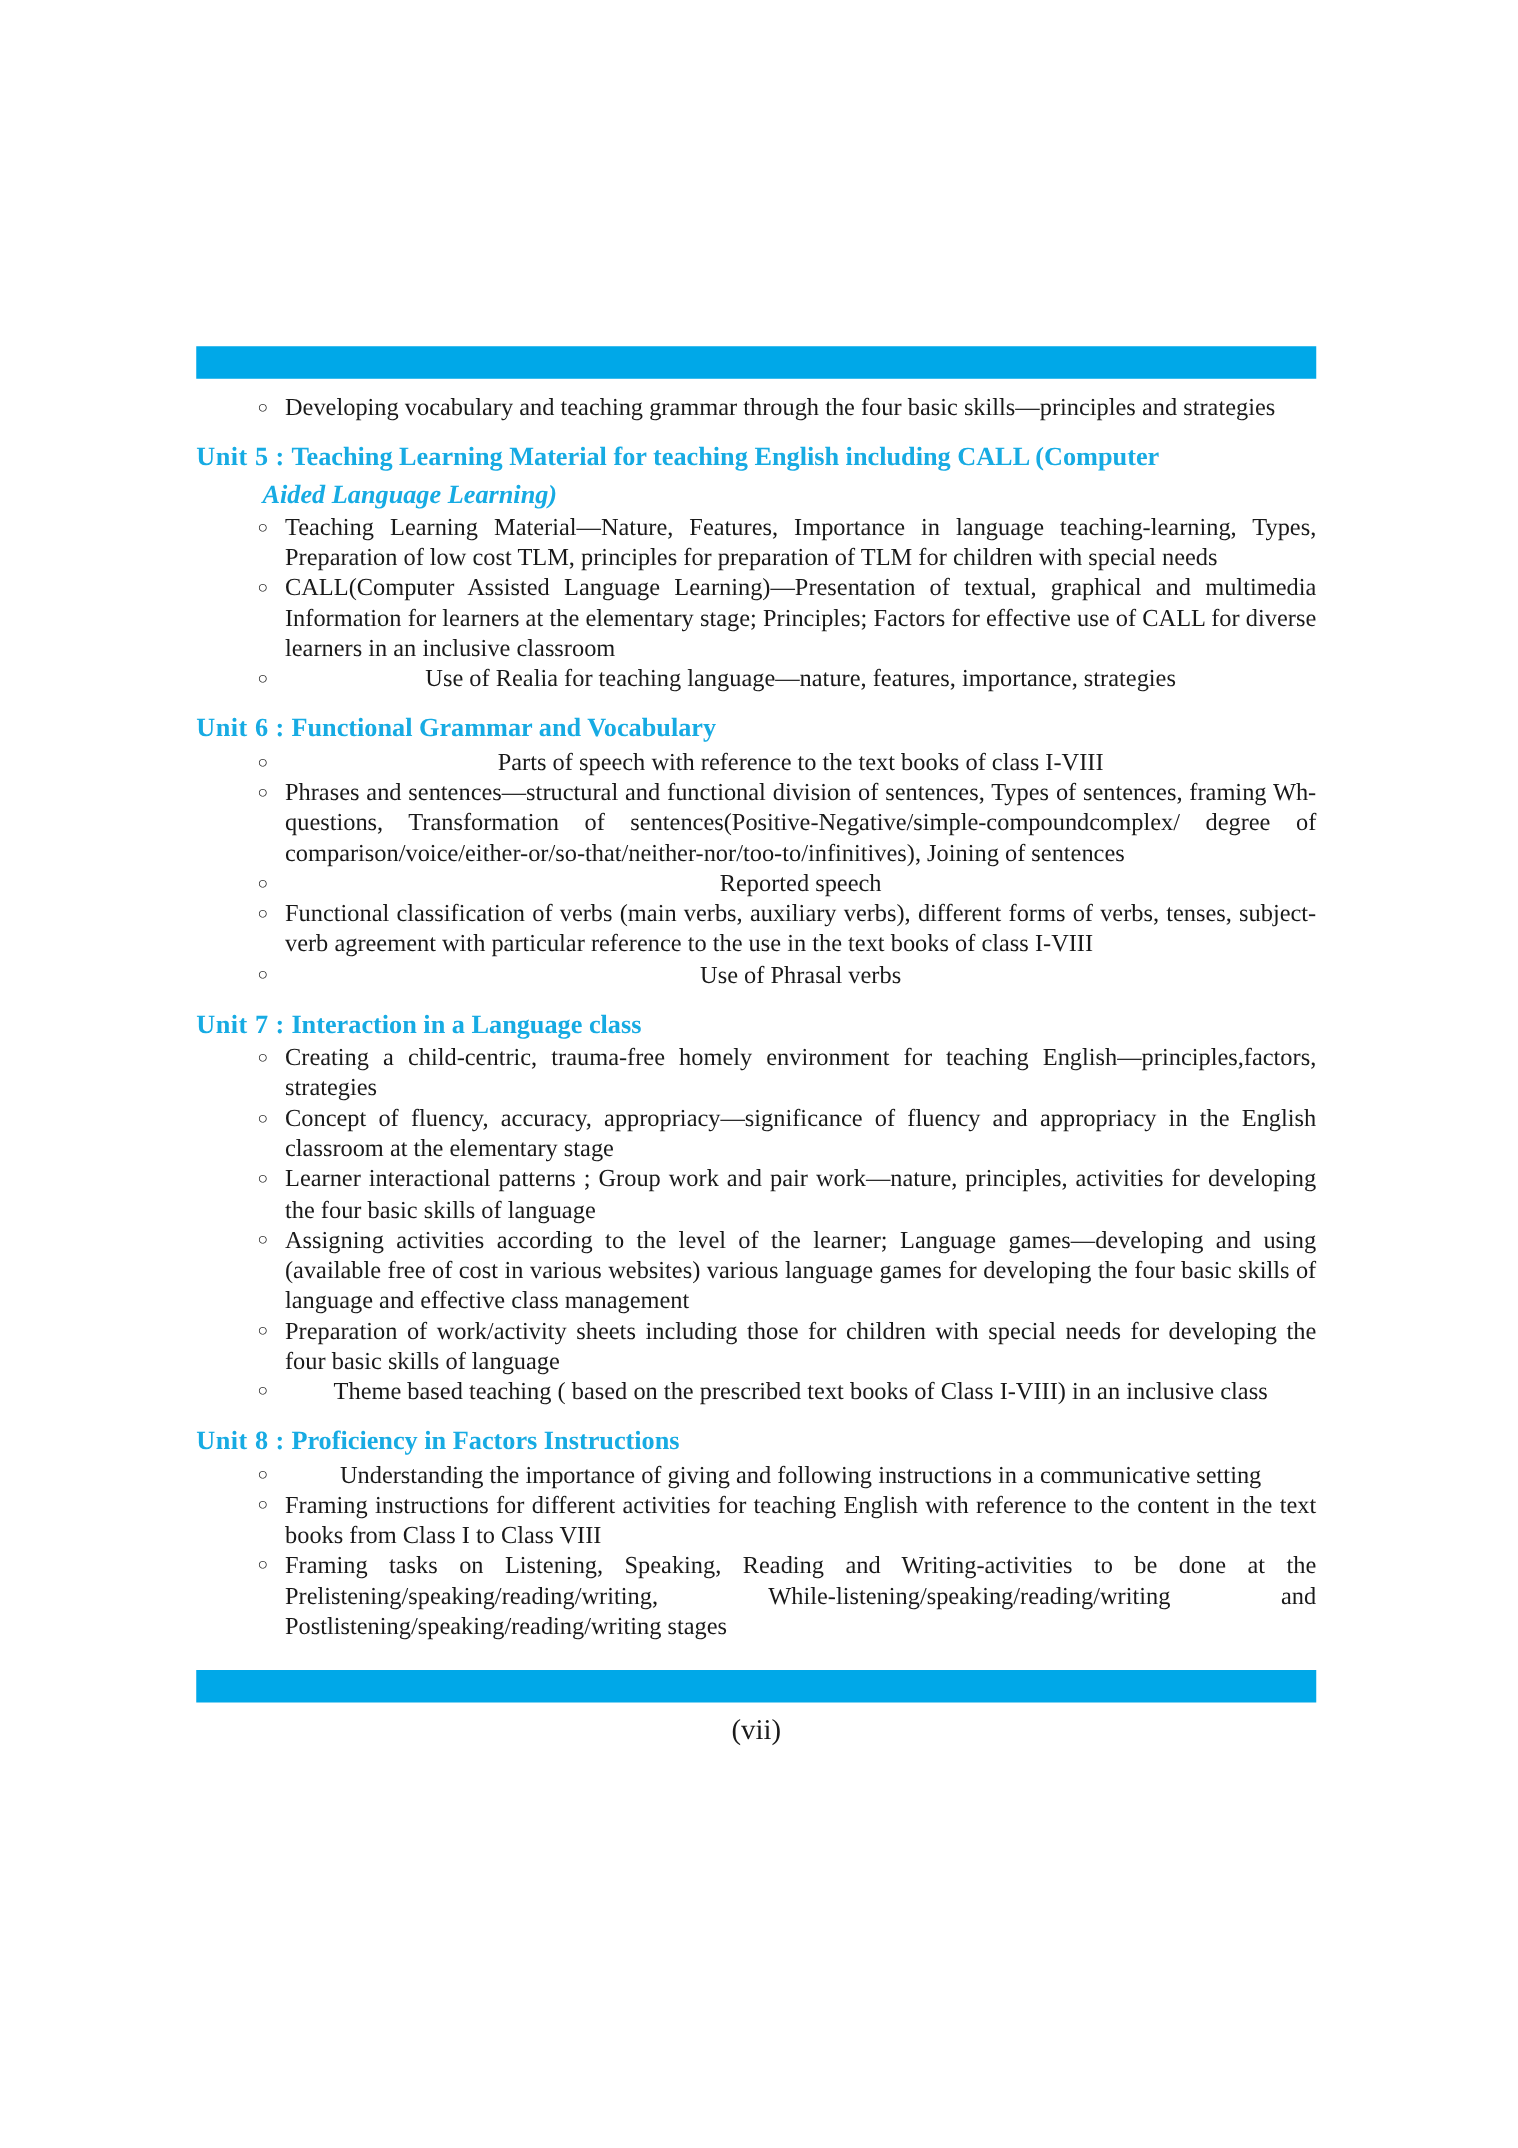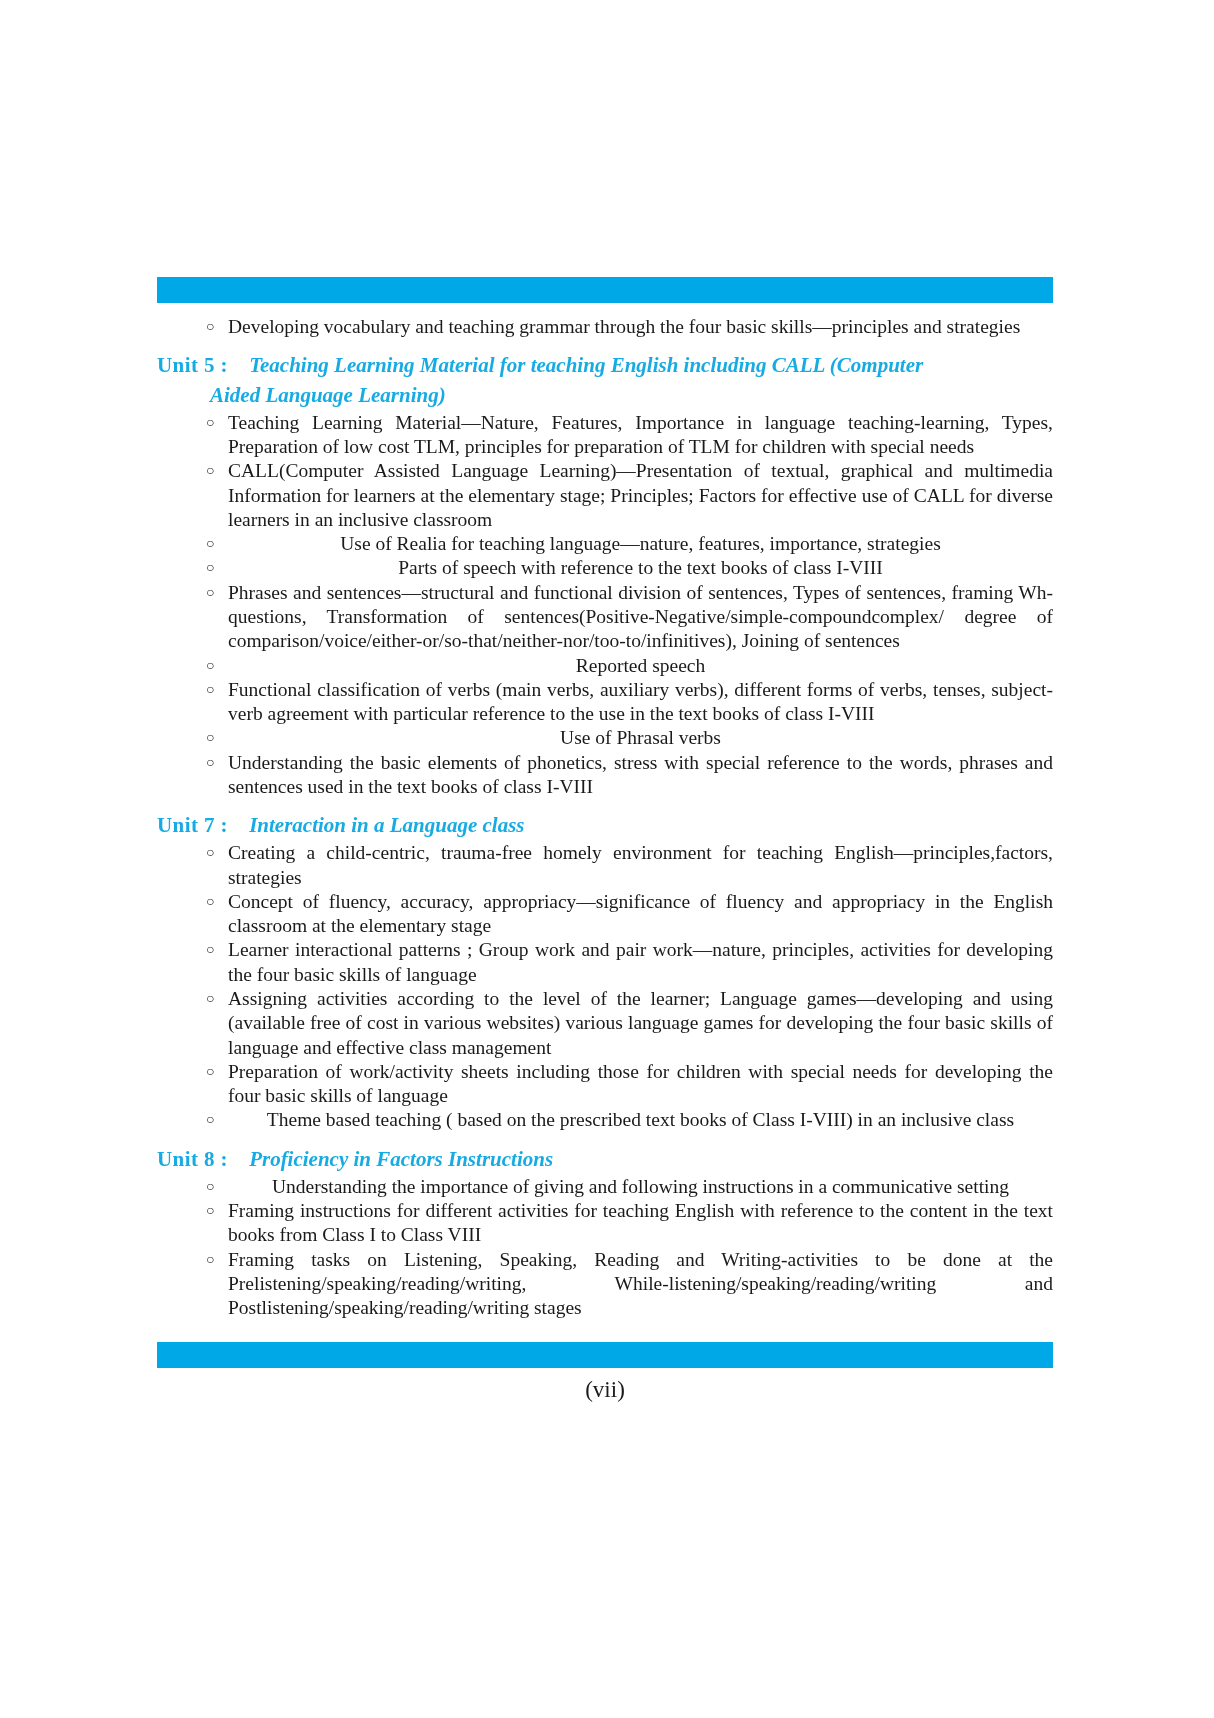--- a/index.html
+++ b/index.html
@@ -40,23 +40,21 @@
     margin: 13px 0 2px 0;
     padding-left: 0px;
     text-indent: 0;
   }
   .unit-heading .unit-label {
     font-weight: bold;
     font-style: normal;
     letter-spacing: 0.4px;
   }
   .unit-heading .unit-title {
-    font-style: italic;
     font-weight: bold;
-    margin-left: 16px;
   }
   .heading-cont {
     color: #17abe3;
     font-style: italic;
     font-weight: bold;
     font-size: 21px;
     line-height: 1.30;
     padding-left: 53px;
     margin: 0 0 2px 0;
   }
@@ -119,27 +117,30 @@
         <span class="unit-label">Unit 5 :</span>
         <span class="unit-title">Teaching Learning Material for teaching English including CALL (Computer</span>
       </div>
       <div class="heading-cont">Aided Language Learning)</div>
       <ul class="bullets">
         <li>Teaching Learning Material—Nature, Features, Importance in language teaching-learning, Types, Preparation of low cost TLM, principles for preparation of TLM for children with special needs</li>
         <li>CALL(Computer Assisted Language Learning)—Presentation of textual, graphical and multimedia Information for learners at the elementary stage; Principles; Factors for effective use of CALL for diverse learners in an inclusive classroom</li>
         <li class="nojust">Use of Realia for teaching language—nature, features, importance, strategies</li>
       </ul>
 
+      <div class="unit-heading">
+        <span class="unit-label">Unit 6 :</span>
+        <span class="unit-title">Functional Grammar and Vocabulary</span>
+      </div>
       <ul class="bullets">
         <li class="nojust">Parts of speech with reference to the text books of class I-VIII</li>
         <li>Phrases and sentences—structural and functional division of sentences, Types of sentences, framing Wh-questions, Transformation of sentences(Positive-Negative/simple-compoundcomplex/ degree of comparison/voice/either-or/so-that/neither-nor/too-to/infinitives), Joining of sentences</li>
         <li class="nojust">Reported speech</li>
         <li>Functional classification of verbs (main verbs, auxiliary verbs), different forms of verbs, tenses, subject-verb agreement with particular reference to the use in the text books of class I-VIII</li>
         <li class="nojust">Use of Phrasal verbs</li>
-        <li>Understanding the basic elements of phonetics, stress with special reference to the words, phrases and sentences used in the text books of class I-VIII</li>
       </ul>
 
       <div class="unit-heading">
         <span class="unit-label">Unit 7 :</span>
         <span class="unit-title">Interaction in a Language class</span>
       </div>
       <ul class="bullets">
         <li>Creating a child-centric, trauma-free homely environment for teaching English—principles,factors, strategies</li>
         <li>Concept of fluency, accuracy, appropriacy—significance of fluency and appropriacy in the English classroom at the elementary stage</li>
         <li>Learner interactional patterns ; Group work and pair work—nature, principles, activities for developing the four basic skills of language</li>

